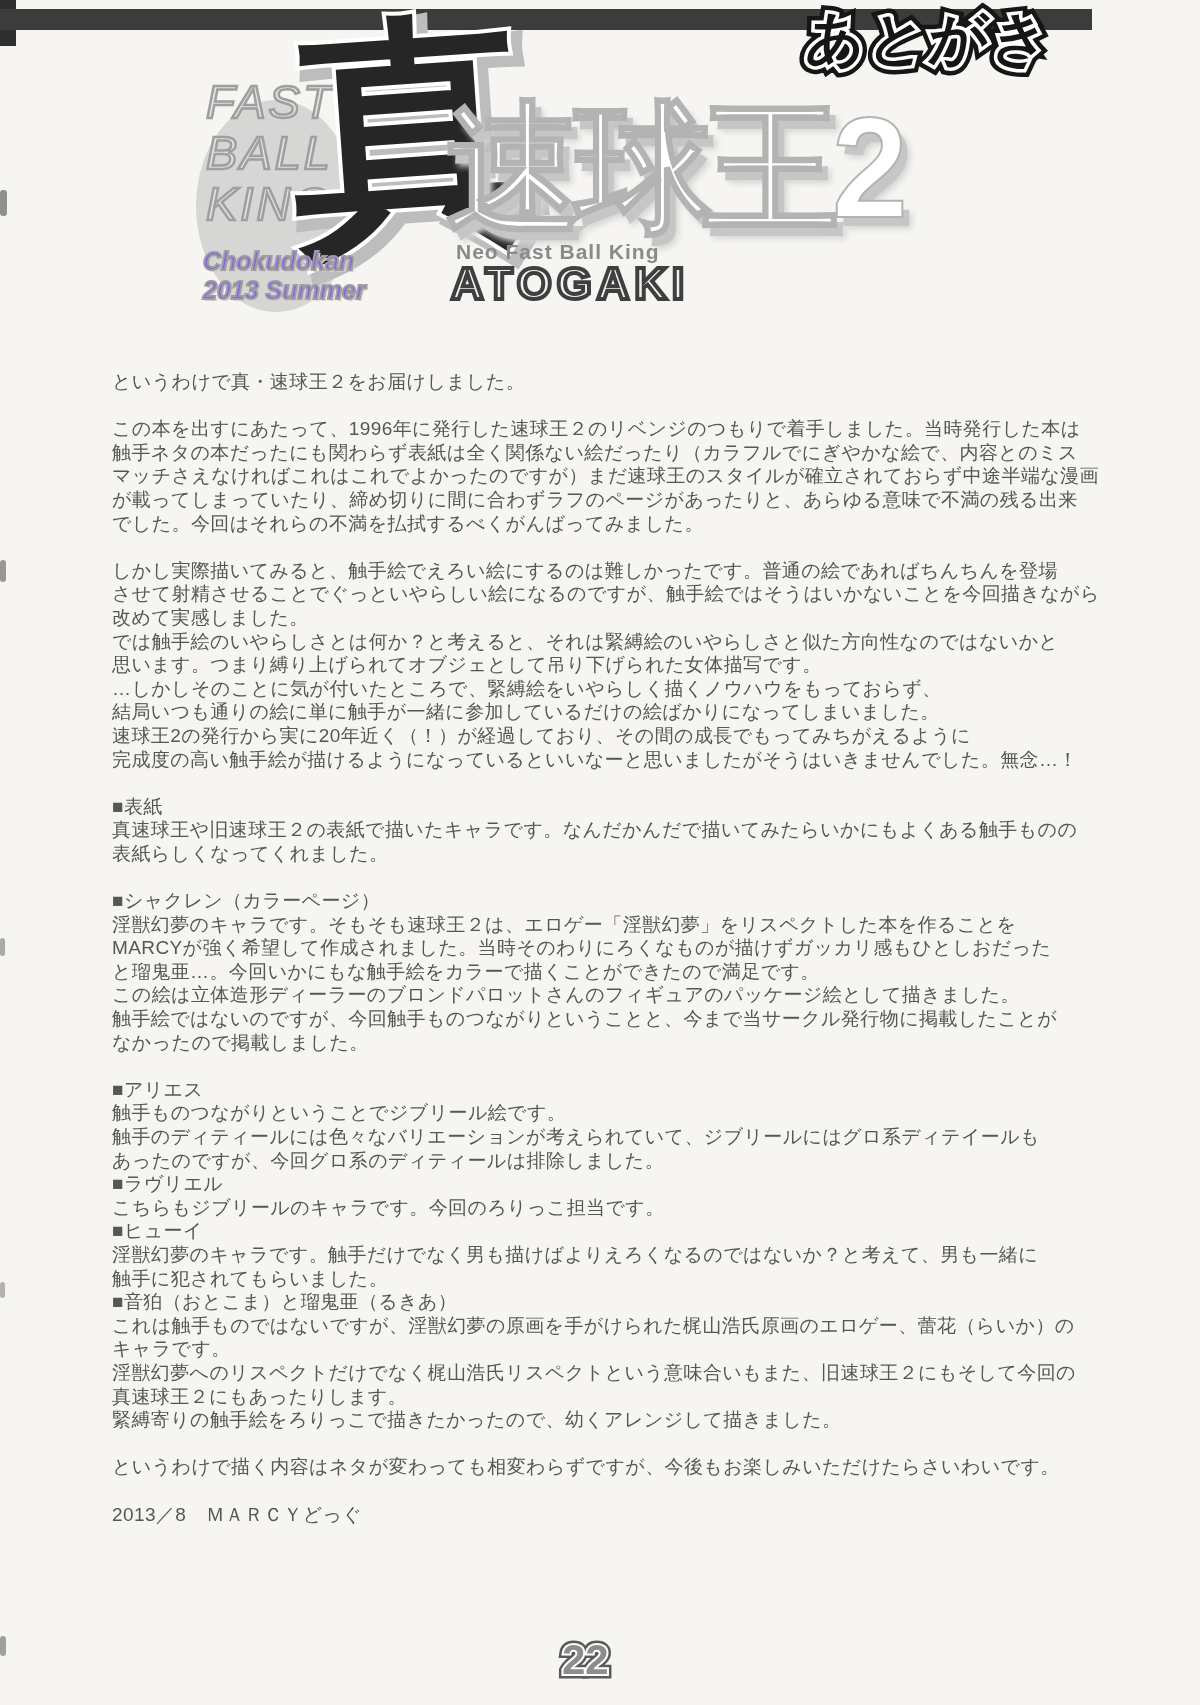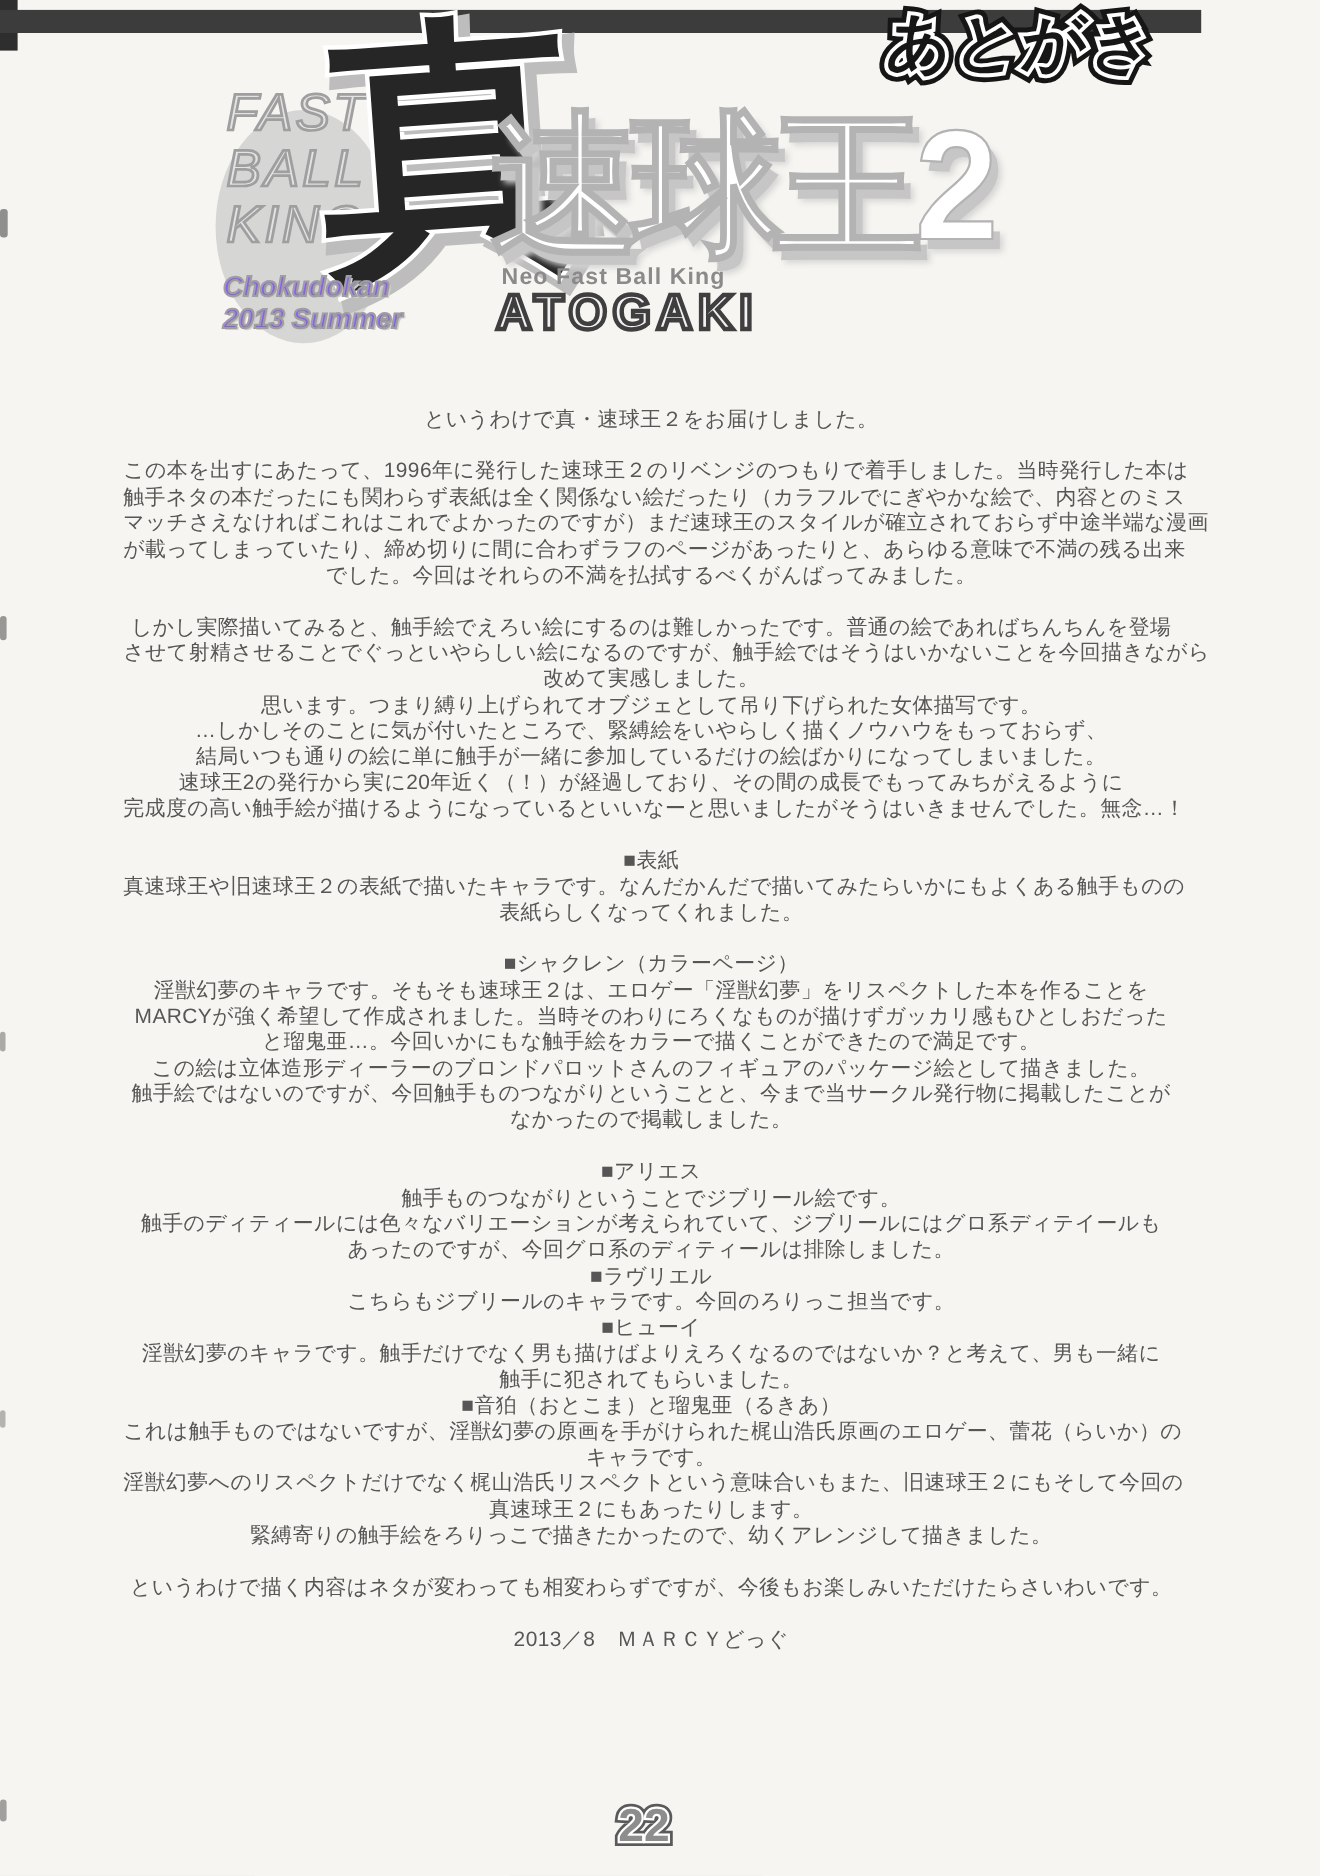--- a/index.html
+++ b/index.html
@@ -46,21 +46,21 @@
               font-size:25px;line-height:29px;color:#8b5cf6;-webkit-text-stroke:2px #9e9e9e;
               text-shadow:2px 2px 0 #cfcfcf;white-space:nowrap;}
   .neo-line{position:absolute;left:456px;top:240px;font-weight:700;font-size:21px;
             color:#8a8a8a;letter-spacing:1px;white-space:nowrap;text-align:right;}
   .atogaki-en{position:absolute;left:451px;top:258px;font-weight:900;font-size:45px;
               letter-spacing:5px;color:#f2f2f2;-webkit-text-stroke:4px #3f3f3f;
               white-space:nowrap;}
 
   
   .body-text{position:absolute;left:112px;top:370px;width:960px;color:#565656;
-             font-size:19px;letter-spacing:.4px;text-align:center;}
+             font-size:19px;letter-spacing:.4px;}
   .bline{height:23.6px;line-height:23.6px;white-space:nowrap;}
   .bline.blank{height:23.6px;}
 
   
   .pagenum{left:562px;top:1636px;width:80px;height:56px;font-size:42px;font-weight:700;}
   .pagenum .l1{-webkit-text-stroke:9px #5a5a5a;color:#5a5a5a;}
   .pagenum .l2{-webkit-text-stroke:4px #ffffff;color:#ffffff;}
   .pagenum .l3{color:#8d8d8d;}
 </style>
 </head>
@@ -106,20 +106,21 @@
       <div class="bline blank"></div>
       <div class="bline">この本を出すにあたって、1996年に発行した速球王２のリベンジのつもりで着手しました。当時発行した本は</div>
       <div class="bline">触手ネタの本だったにも関わらず表紙は全く関係ない絵だったり（カラフルでにぎやかな絵で、内容とのミス</div>
       <div class="bline">マッチさえなければこれはこれでよかったのですが）まだ速球王のスタイルが確立されておらず中途半端な漫画</div>
       <div class="bline">が載ってしまっていたり、締め切りに間に合わずラフのページがあったりと、あらゆる意味で不満の残る出来</div>
       <div class="bline">でした。今回はそれらの不満を払拭するべくがんばってみました。</div>
       <div class="bline blank"></div>
       <div class="bline">しかし実際描いてみると、触手絵でえろい絵にするのは難しかったです。普通の絵であればちんちんを登場</div>
       <div class="bline">させて射精させることでぐっといやらしい絵になるのですが、触手絵ではそうはいかないことを今回描きながら</div>
       <div class="bline">改めて実感しました。</div>
+      <div class="bline">では触手絵のいやらしさとは何か？と考えると、それは緊縛絵のいやらしさと似た方向性なのではないかと</div>
       <div class="bline">思います。つまり縛り上げられてオブジェとして吊り下げられた女体描写です。</div>
       <div class="bline">…しかしそのことに気が付いたところで、緊縛絵をいやらしく描くノウハウをもっておらず、</div>
       <div class="bline">結局いつも通りの絵に単に触手が一緒に参加しているだけの絵ばかりになってしまいました。</div>
       <div class="bline">速球王2の発行から実に20年近く（！）が経過しており、その間の成長でもってみちがえるように</div>
       <div class="bline">完成度の高い触手絵が描けるようになっているといいなーと思いましたがそうはいきませんでした。無念…！</div>
       <div class="bline blank"></div>
       <div class="bline">■表紙</div>
       <div class="bline">真速球王や旧速球王２の表紙で描いたキャラです。なんだかんだで描いてみたらいかにもよくある触手ものの</div>
       <div class="bline">表紙らしくなってくれました。</div>
       <div class="bline blank"></div>

